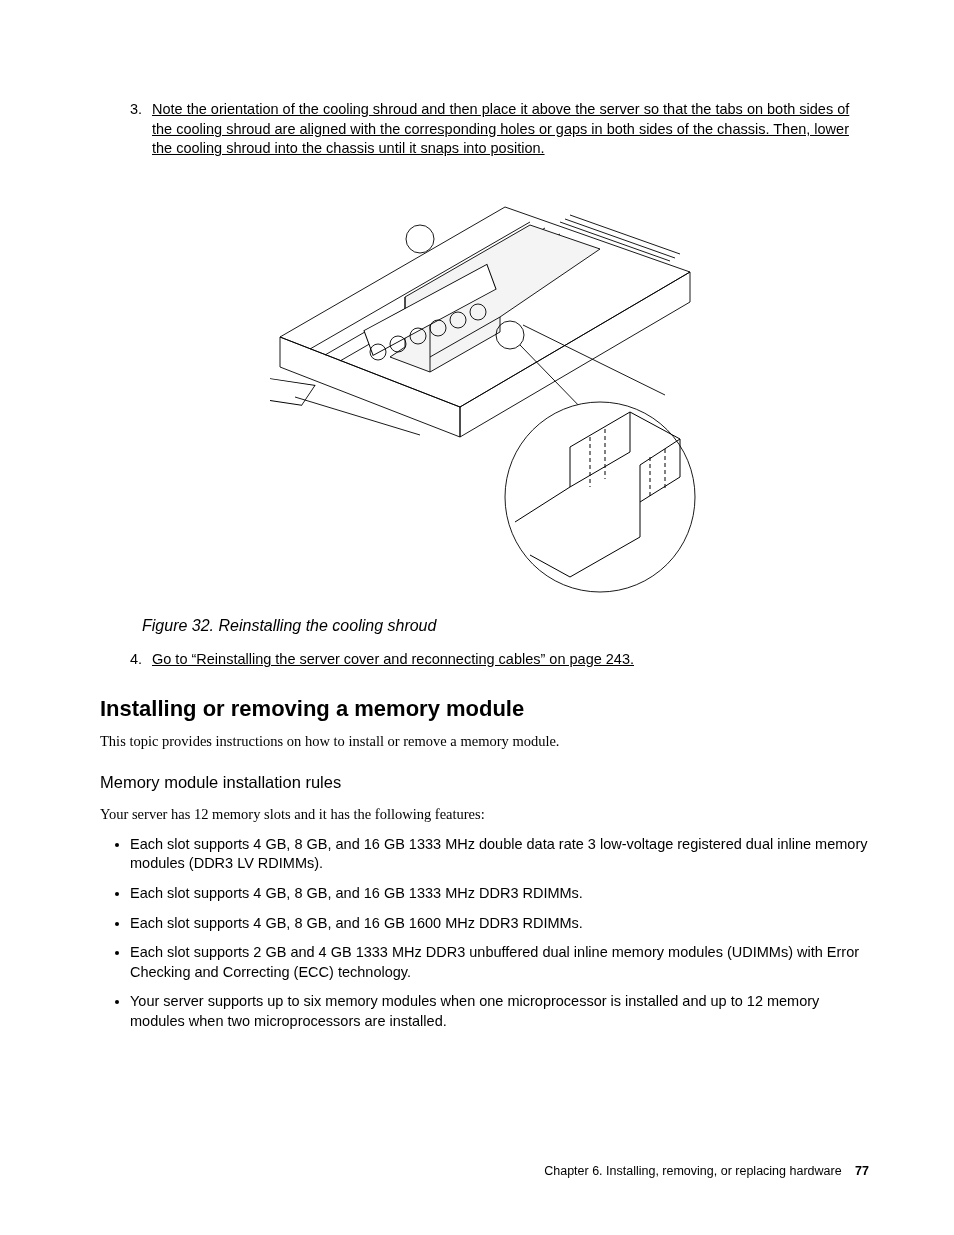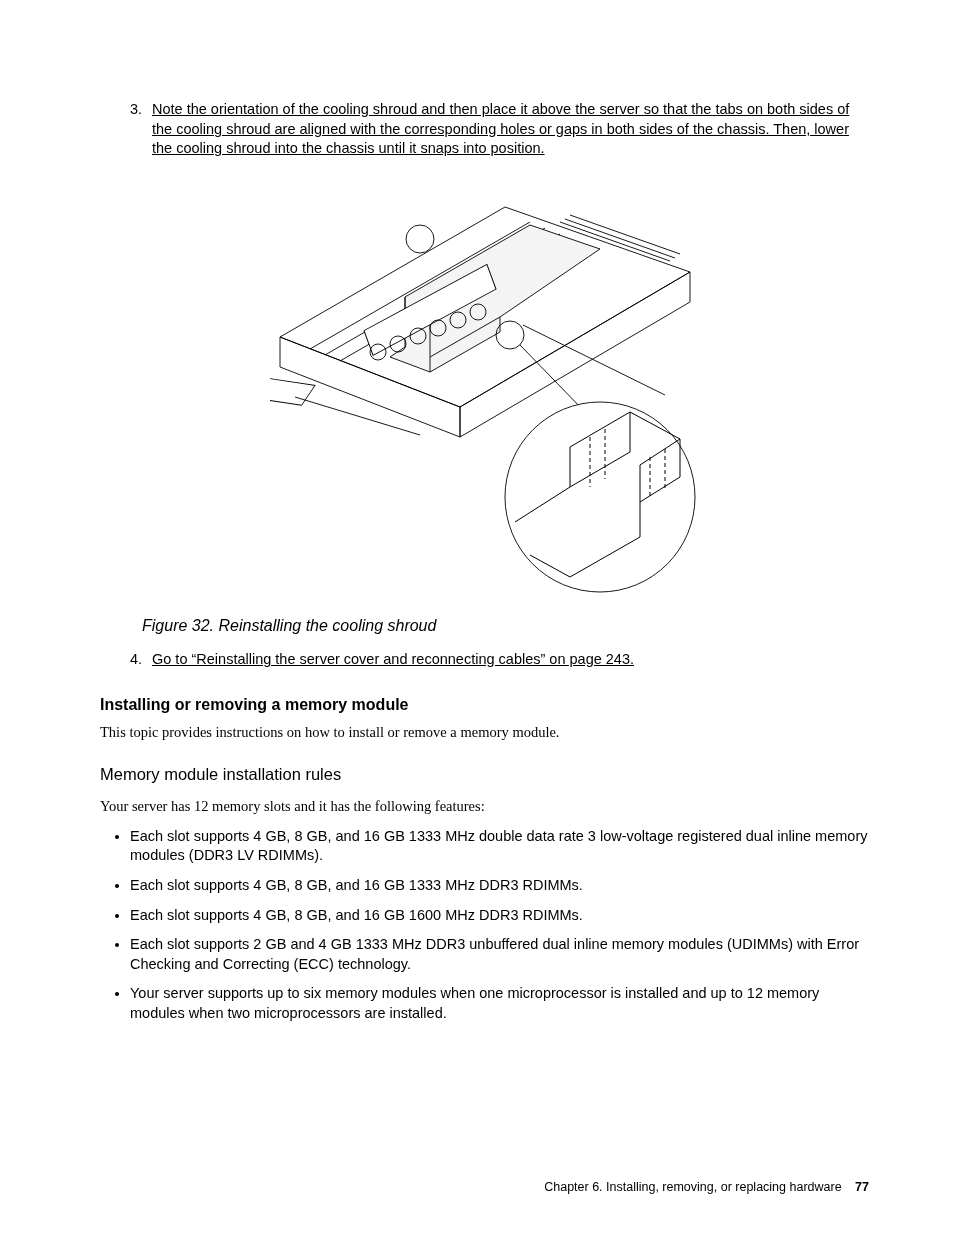--- a/index.html
+++ b/index.html
@@ -36,39 +36,39 @@
     margin: 12px 0 8px 0;
     display: flex;
     justify-content: center;
   }
   .figure-caption {
     font-style: italic;
     font-size: 16px;
     margin: 4px 0 14px 42px;
   }
   h2.section {
-    font-size: 16px;
+    font-size: 22px;
     font-weight: bold;
     margin: 24px 0 6px 0;
   }
   h3.subsection {
     font-size: 16.5px;
     font-weight: normal;
     margin: 20px 0 12px 0;
   }
   p.body { margin: 8px 0; font-family: Liberation Serif, serif; }
   ul.bullets {
     list-style: disc;
     padding-left: 30px;
     margin: 10px 0;
   }
   ul.bullets li { margin-bottom: 10px; }
   .footer {
     position: absolute;
-    bottom: 39px;
+    bottom: 55px;
     right: 85px;
     font-size: 12.5px;
   }
   .footer .pnum { font-weight: bold; margin-left: 10px; }
   b { font-weight: bold; }
   svg.tech { display: block; }
 </style>
 </head>
 <body>
 

